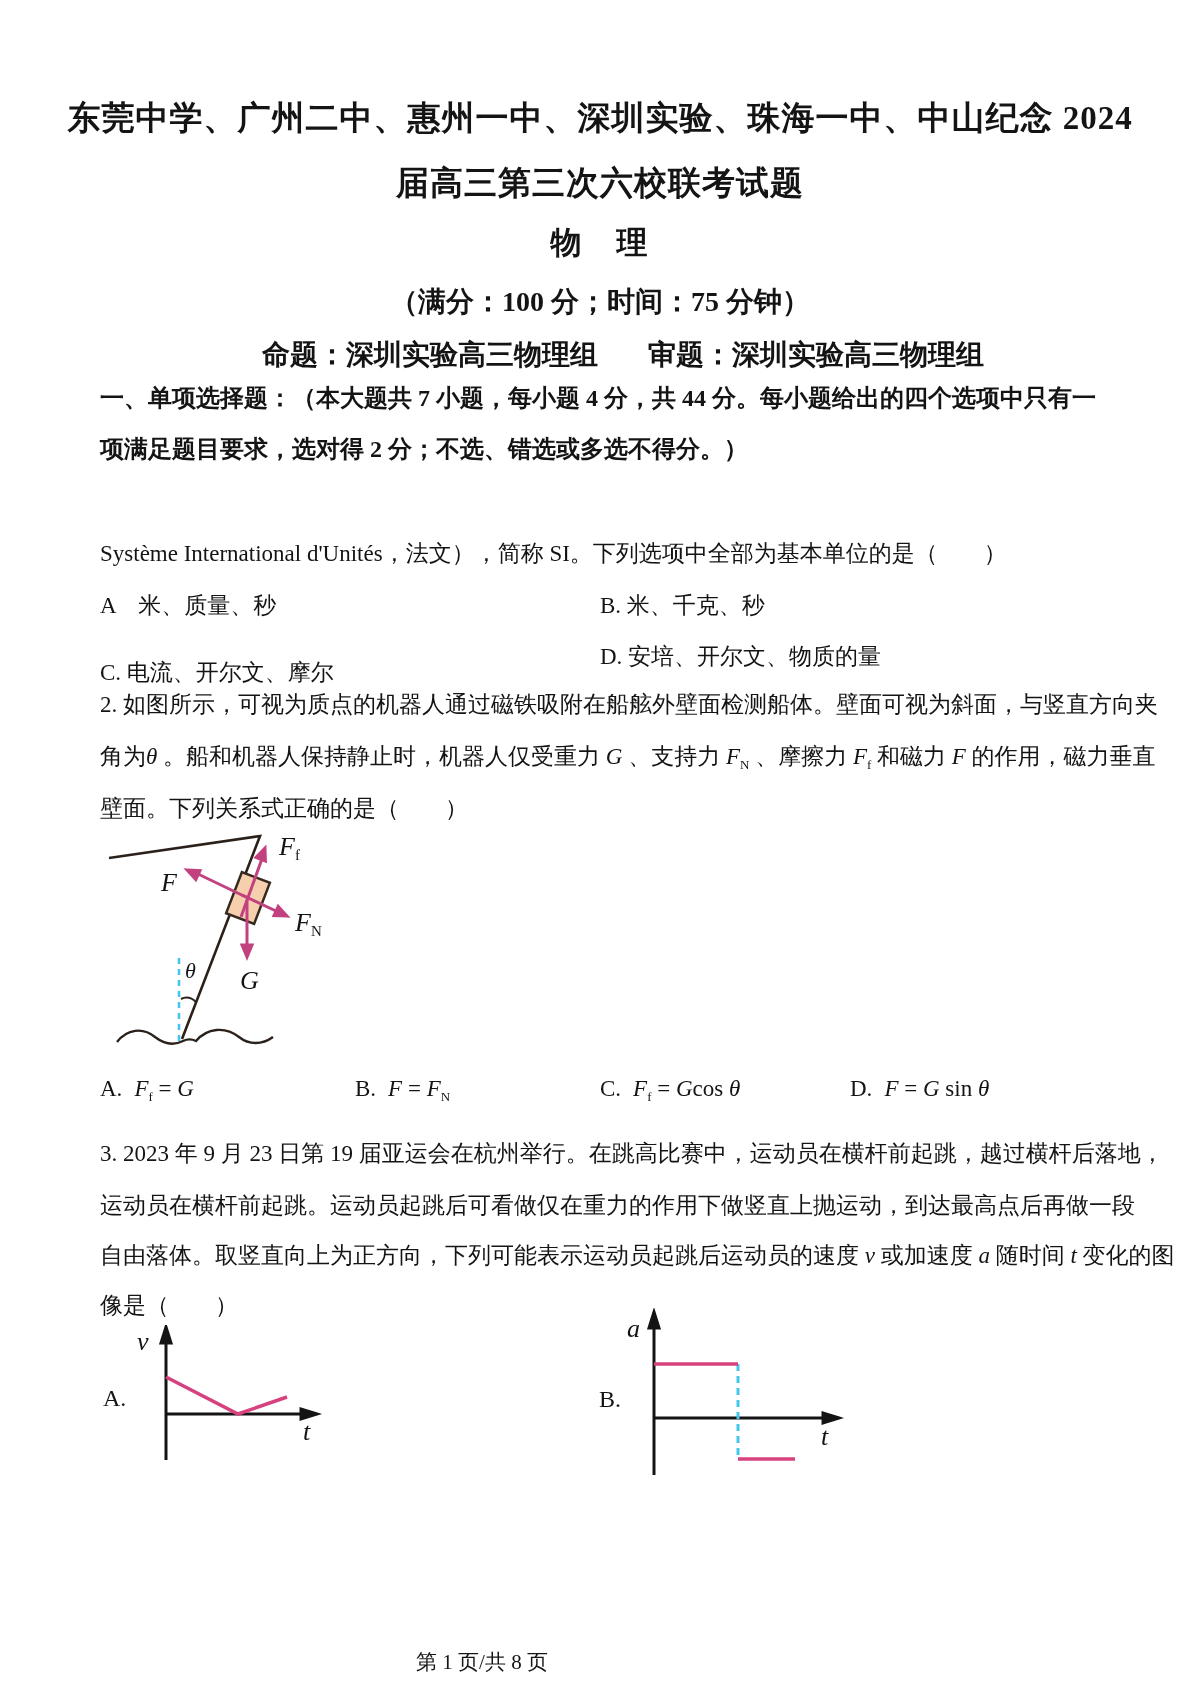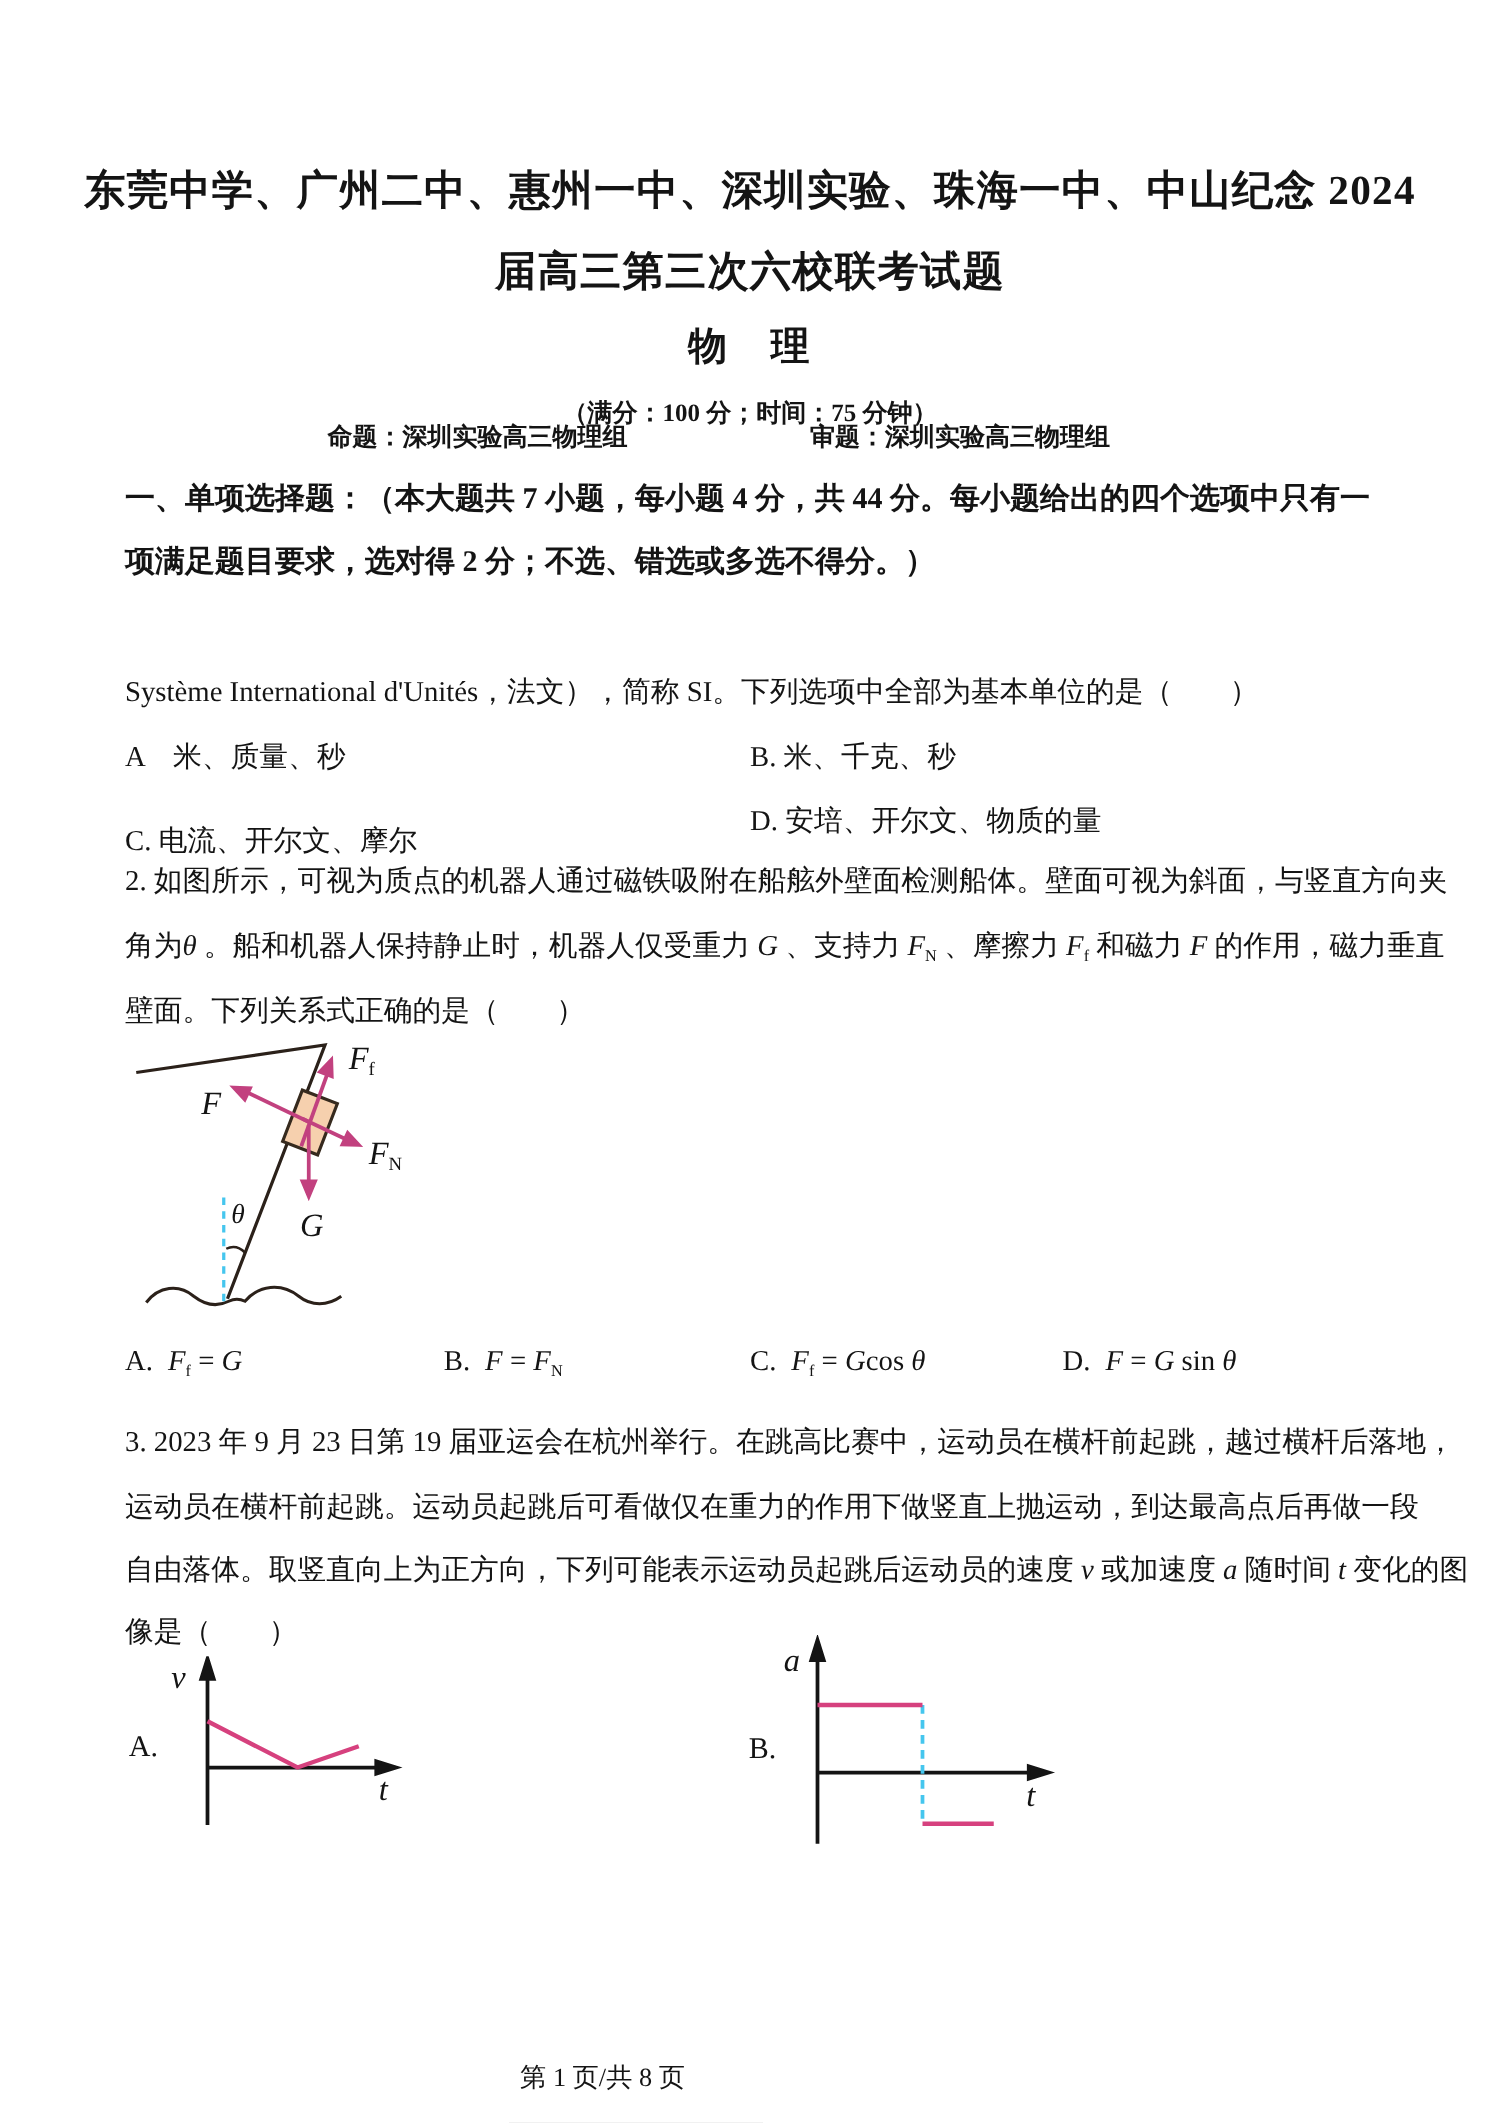--- a/index.html
+++ b/index.html
@@ -3,24 +3,24 @@
 <meta charset="utf-8">
 <style>
   html,body { margin:0; padding:0; background:#e8e8e8; }
   .page {
     position:relative; width:1200px; height:1698px; margin:0 auto;
     background:#ffffff; overflow:hidden;
     font-family:"Liberation Serif","DejaVu Serif",serif; color:#141414;
   }
   .abs { position:absolute; white-space:nowrap; }
   .line { position:absolute; left:100px; width:1060px; font-size:23px; white-space:nowrap; }
-  .ctr { left:0; width:1200px; text-align:center;margin-top:34px; }
+  .ctr { left:0; width:1200px; text-align:center; }
   .title { font-size:33px; font-weight:bold; letter-spacing:1px; }
   .subject { font-size:31px; font-weight:bold; letter-spacing:2px; }
-  .meta { font-size:20px; font-weight:bold; }
+  .meta { font-size:28px; font-weight:bold; }
   .hdr { font-size:24px; font-weight:bold; }
   .var { font-style:italic; font-family:"Liberation Serif",serif; }
   sub { font-size:13px; vertical-align:-5px; font-style:normal; line-height:0; }
   .optletter { margin-right:12px; }
   .fig { position:absolute; }
   .figlabel { position:absolute; font-size:26px; font-style:italic; white-space:nowrap; }
   .figlabel sub { font-size:15px; }
   .plotletter { position:absolute; font-size:24px; font-style:normal; }
   .footer { position:absolute; left:0; top:1648px; width:964px; text-align:center; font-size:21px; }
   svg { display:block; }

